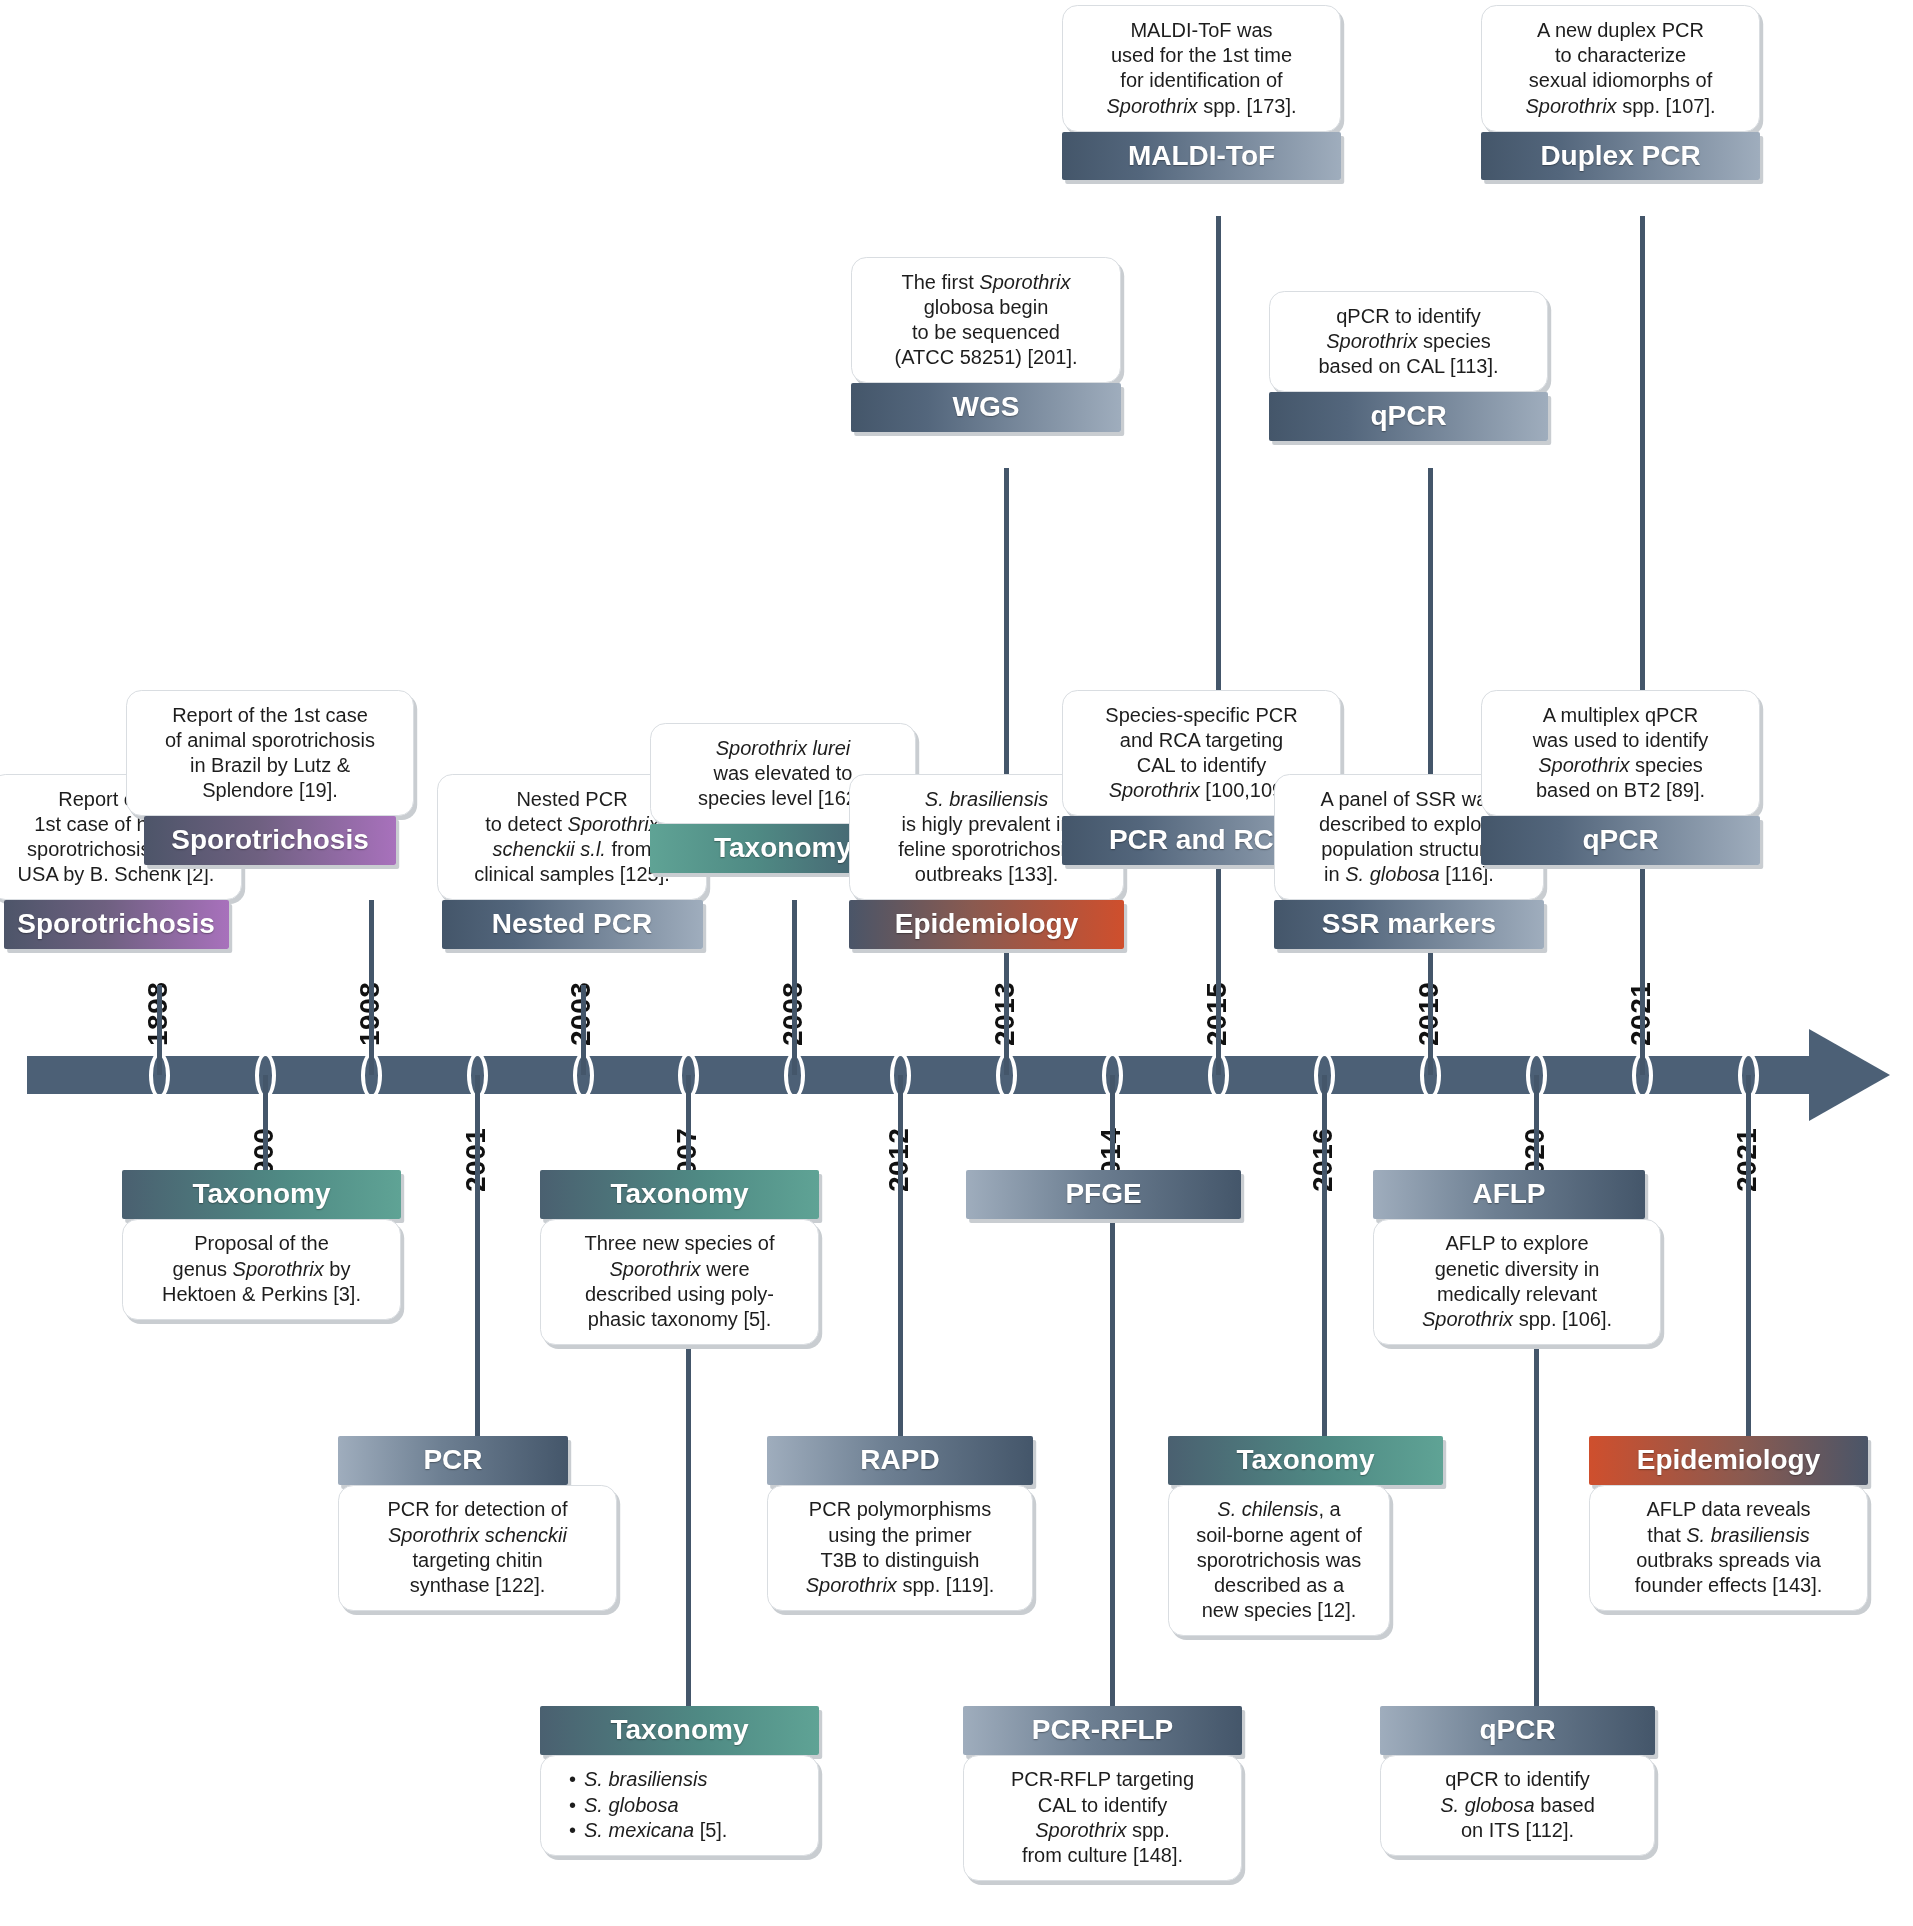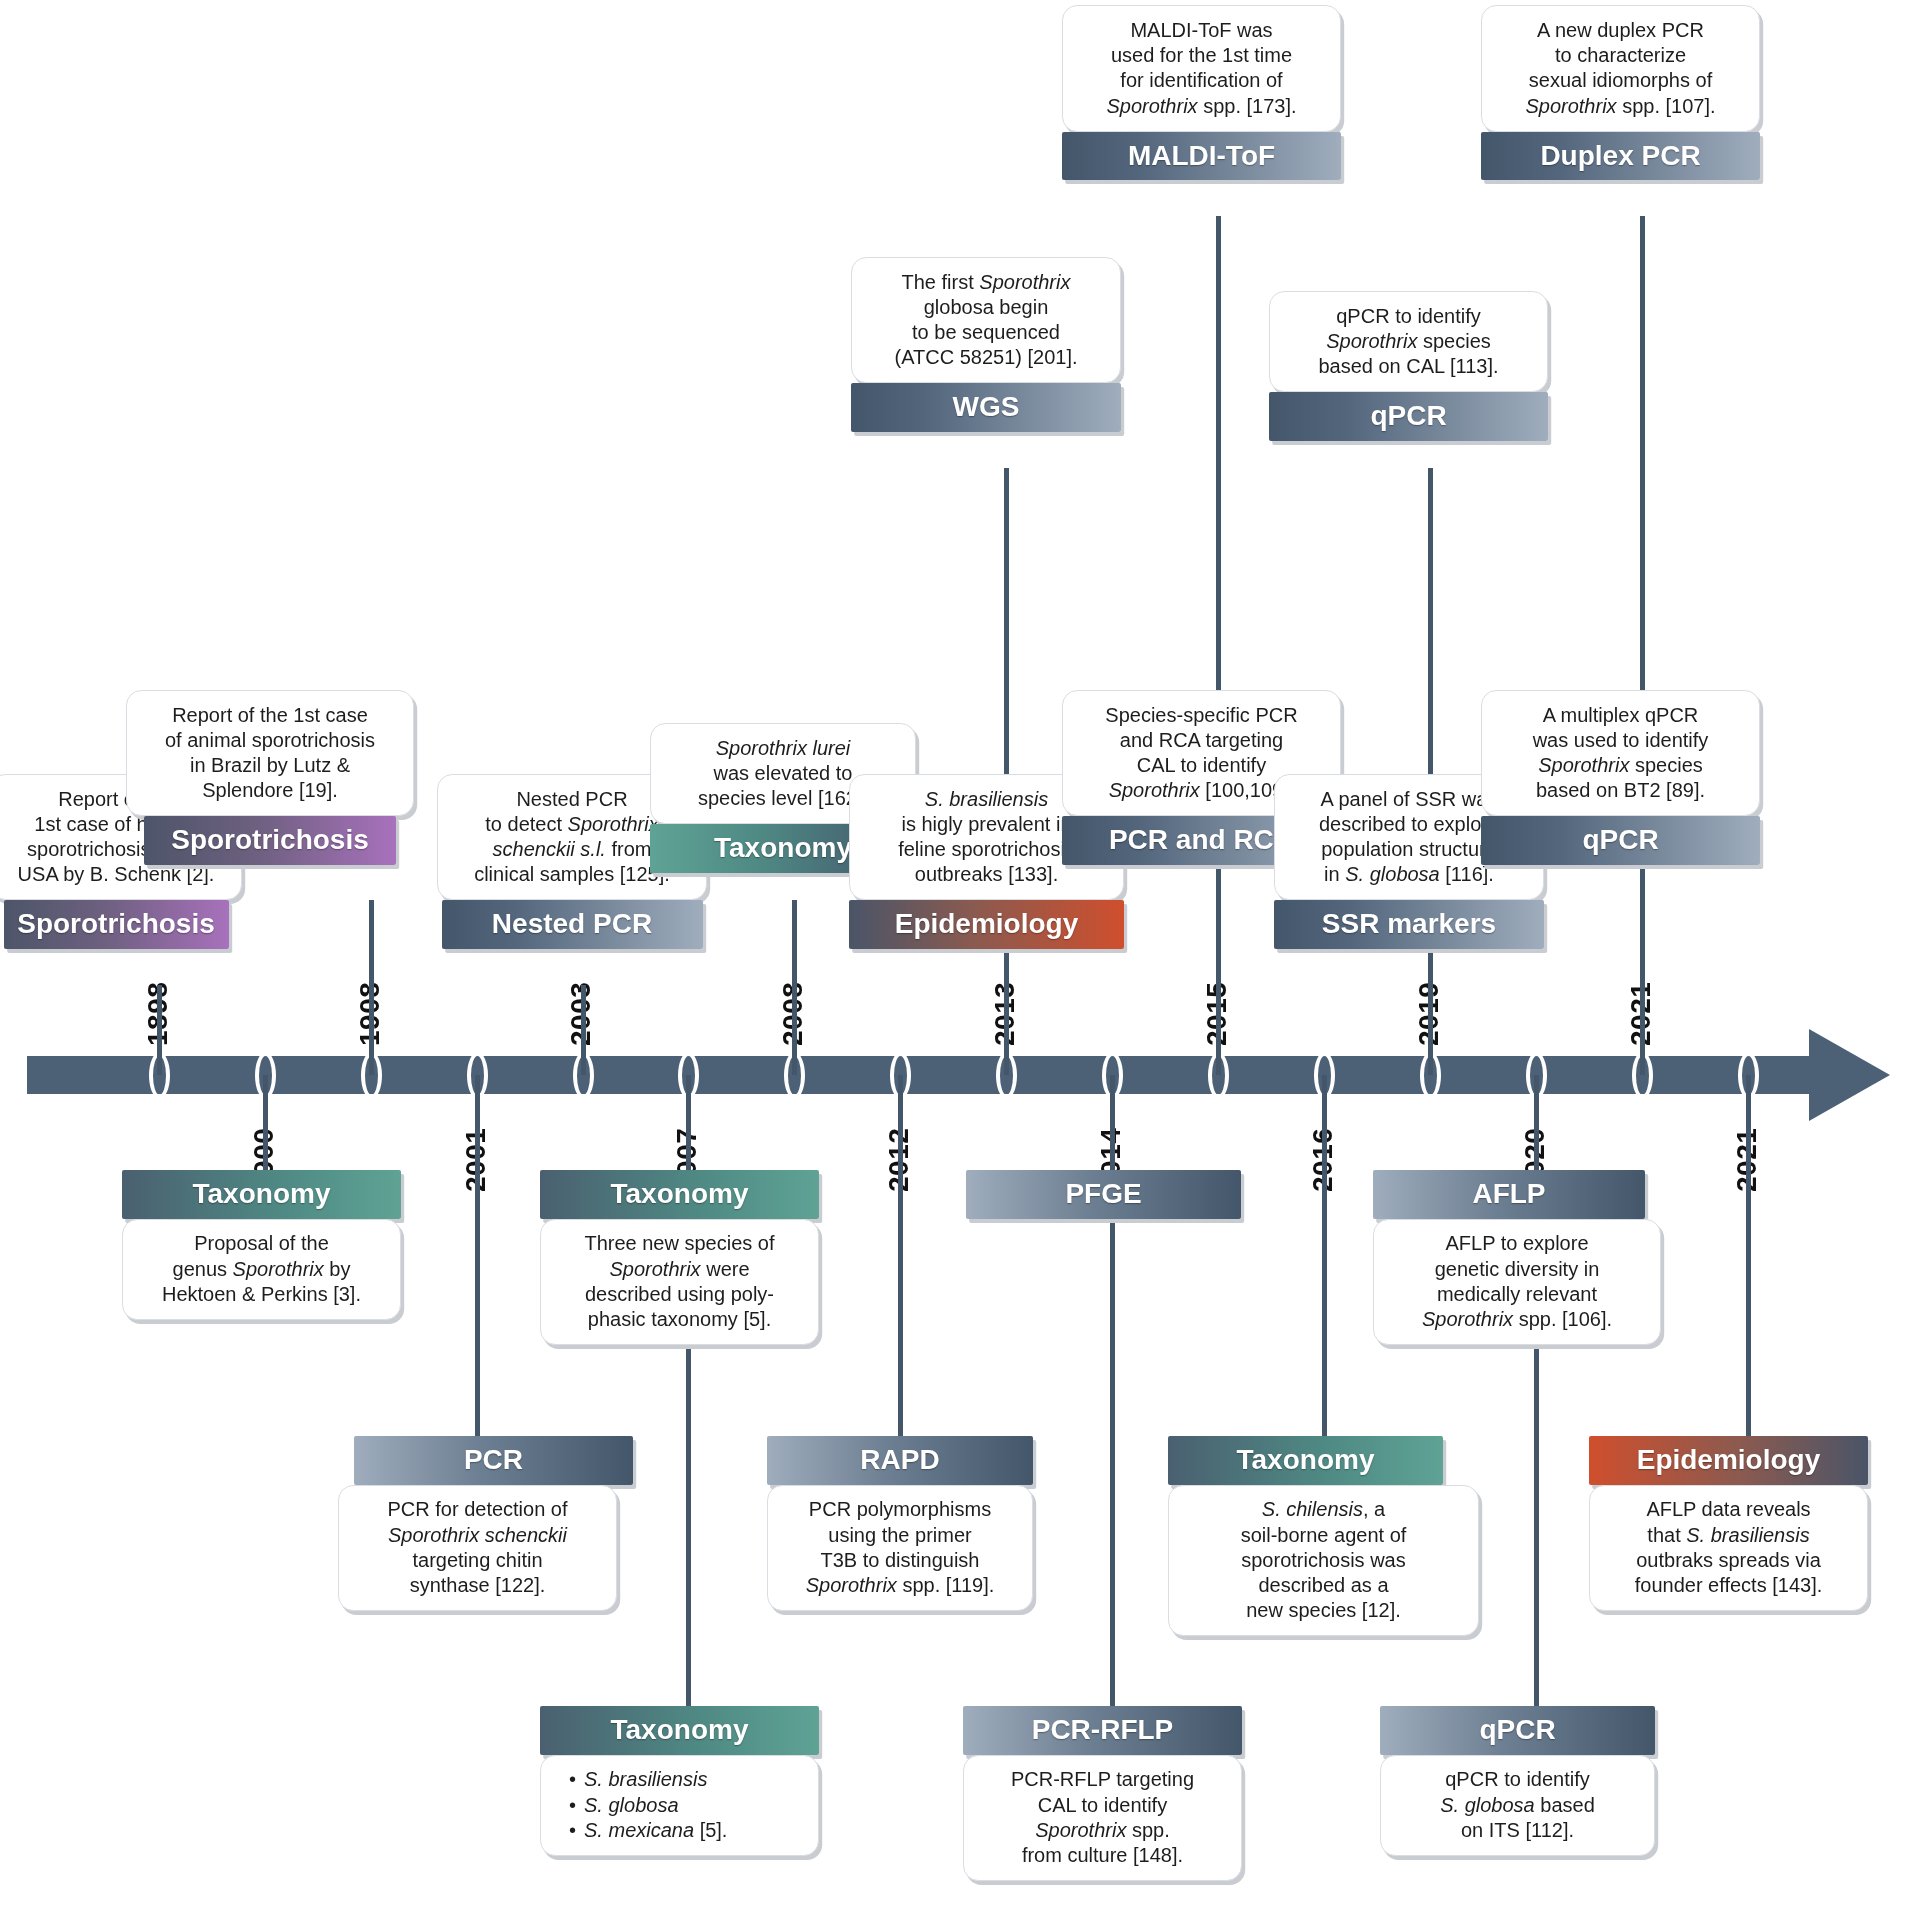--- a/index.html
+++ b/index.html
@@ -193,21 +193,21 @@
       <div class="card" style="left: 126px; width: 288px; top: 690px;">
         <div class="body" style="width: 288px;">
           <span class="ln">Report of the 1st case</span>
           <span class="ln">of animal sporotrichosis</span>
           <span class="ln">in Brazil by Lutz &amp;</span>
           <span class="ln">Splendore [19].</span>
         </div>
         <div class="tag g-purple-up" style="width: 252px; margin-left: 18px;">Sporotrichosis</div>
       </div>
       <div class="card below" style="left: 338px; width: 279px; top: 1436px;">
-        <div class="tag g-gray-dn" style="width: 279px; margin-left: 16px; text-align: center;">PCR</div>
+        <div class="tag g-gray-dn" style="width: 230px; margin-left: 0px; text-align: center;">PCR</div>
         <div class="body" style="width: 279px;">
           <span class="ln">PCR for detection of</span>
           <span class="ln"><i>Sporothrix schenckii</i></span>
           <span class="ln">targeting chitin</span>
           <span class="ln">synthase [122].</span>
         </div>
       </div>
       <div class="card" style="left: 437px; width: 270px; top: 774px;">
         <div class="body" style="width: 270px;">
           <span class="ln">Nested PCR</span>
@@ -296,21 +296,21 @@
         <div class="body" style="width: 279px;">
           <span class="ln">MALDI-ToF was</span>
           <span class="ln">used for the 1st time</span>
           <span class="ln">for identification of</span>
           <span class="ln"><i>Sporothrix</i> spp. [173].</span>
         </div>
         <div class="tag g-gray-up" style="width: 279px; margin-left: 0px;">MALDI-ToF</div>
       </div>
       <div class="card below" style="left: 1168px; width: 275px; top: 1436px;">
         <div class="tag g-teal-dn" style="width: 275px; margin-left: 0px;">Taxonomy</div>
-        <div class="body" style="width: 311px;">
+        <div class="body" style="width: 222px;">
           <span class="ln"><i>S. chilensis</i>, a</span>
           <span class="ln">soil-borne agent of</span>
           <span class="ln">sporotrichosis was</span>
           <span class="ln">described as a</span>
           <span class="ln">new species [12].</span>
         </div>
       </div>
       <div class="card" style="left: 1274px; width: 270px; top: 774px;">
         <div class="body" style="width: 270px;">
           <span class="ln">A panel of SSR was</span>

